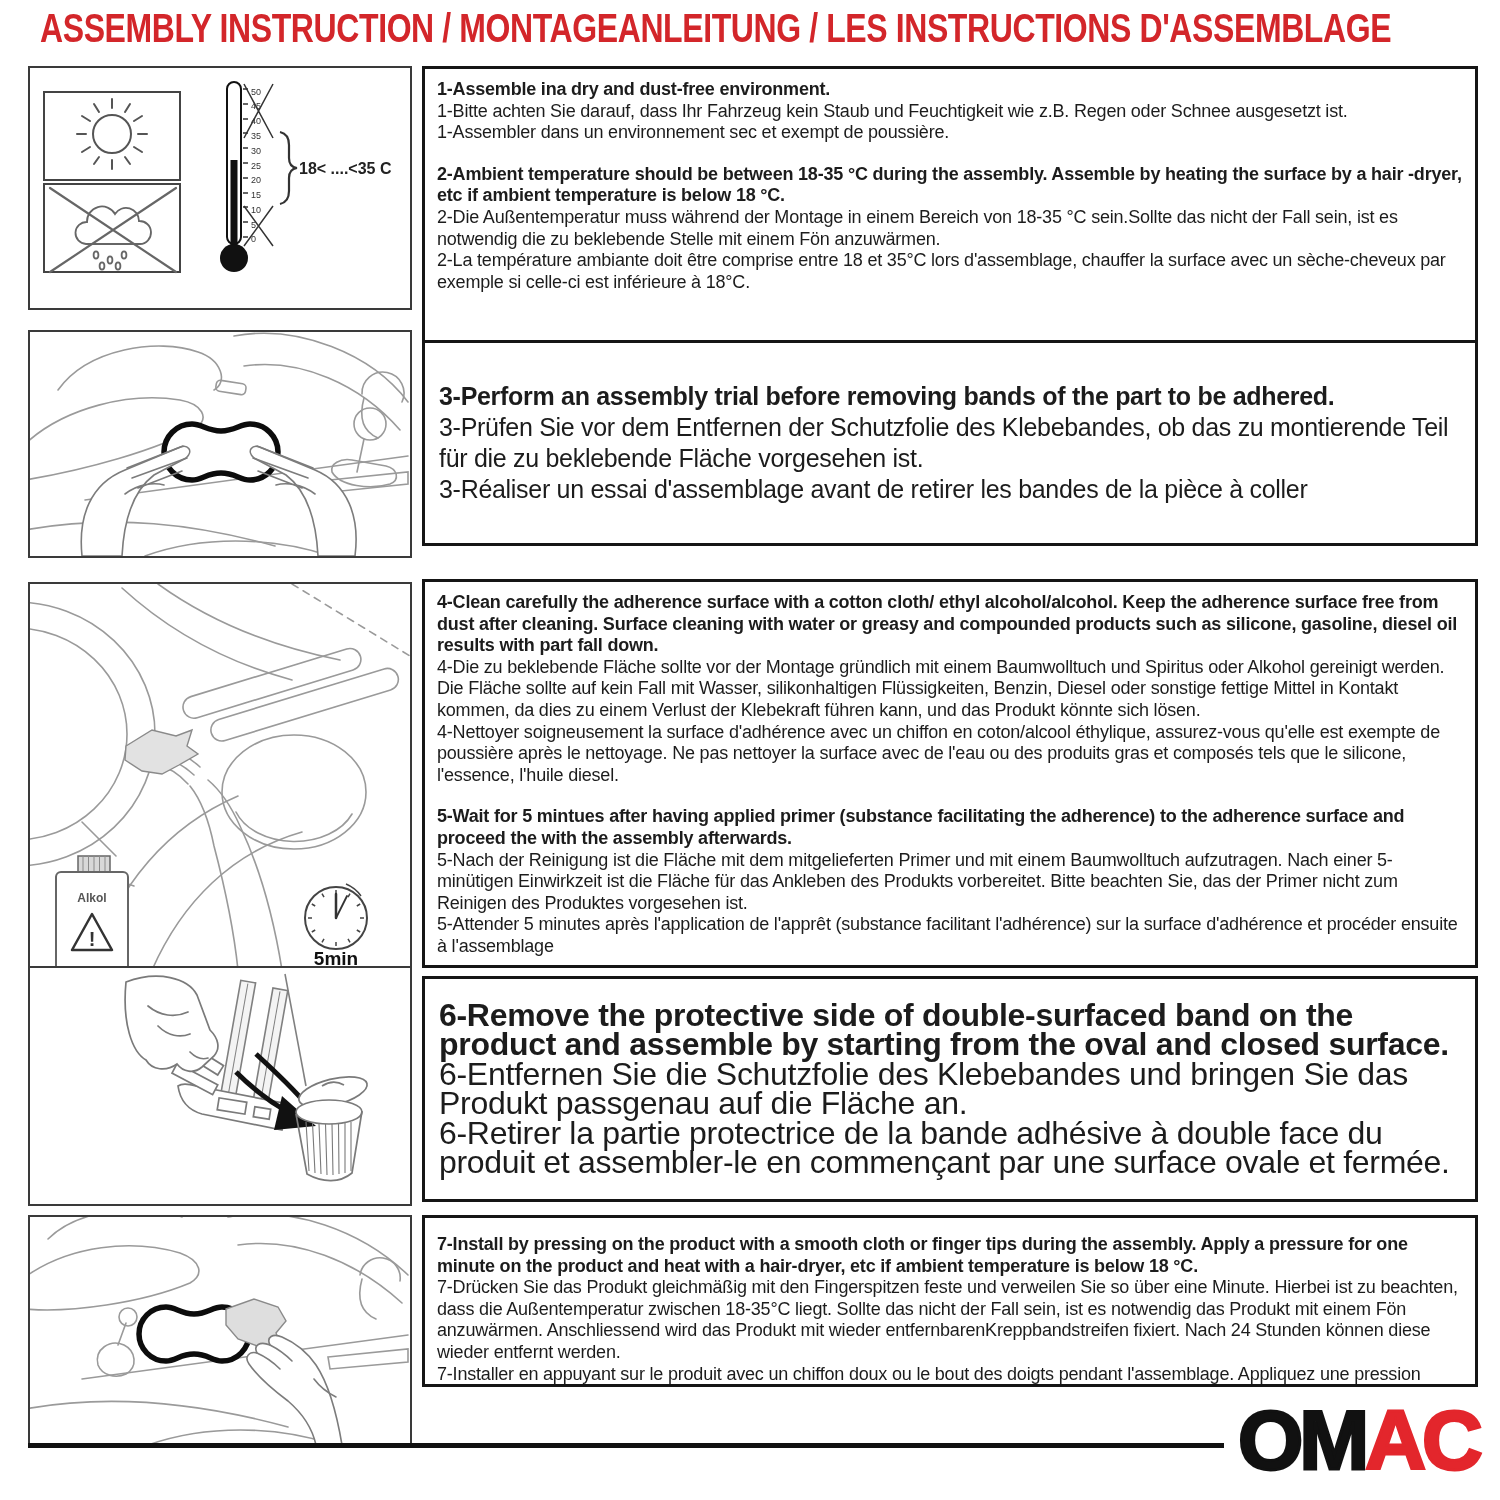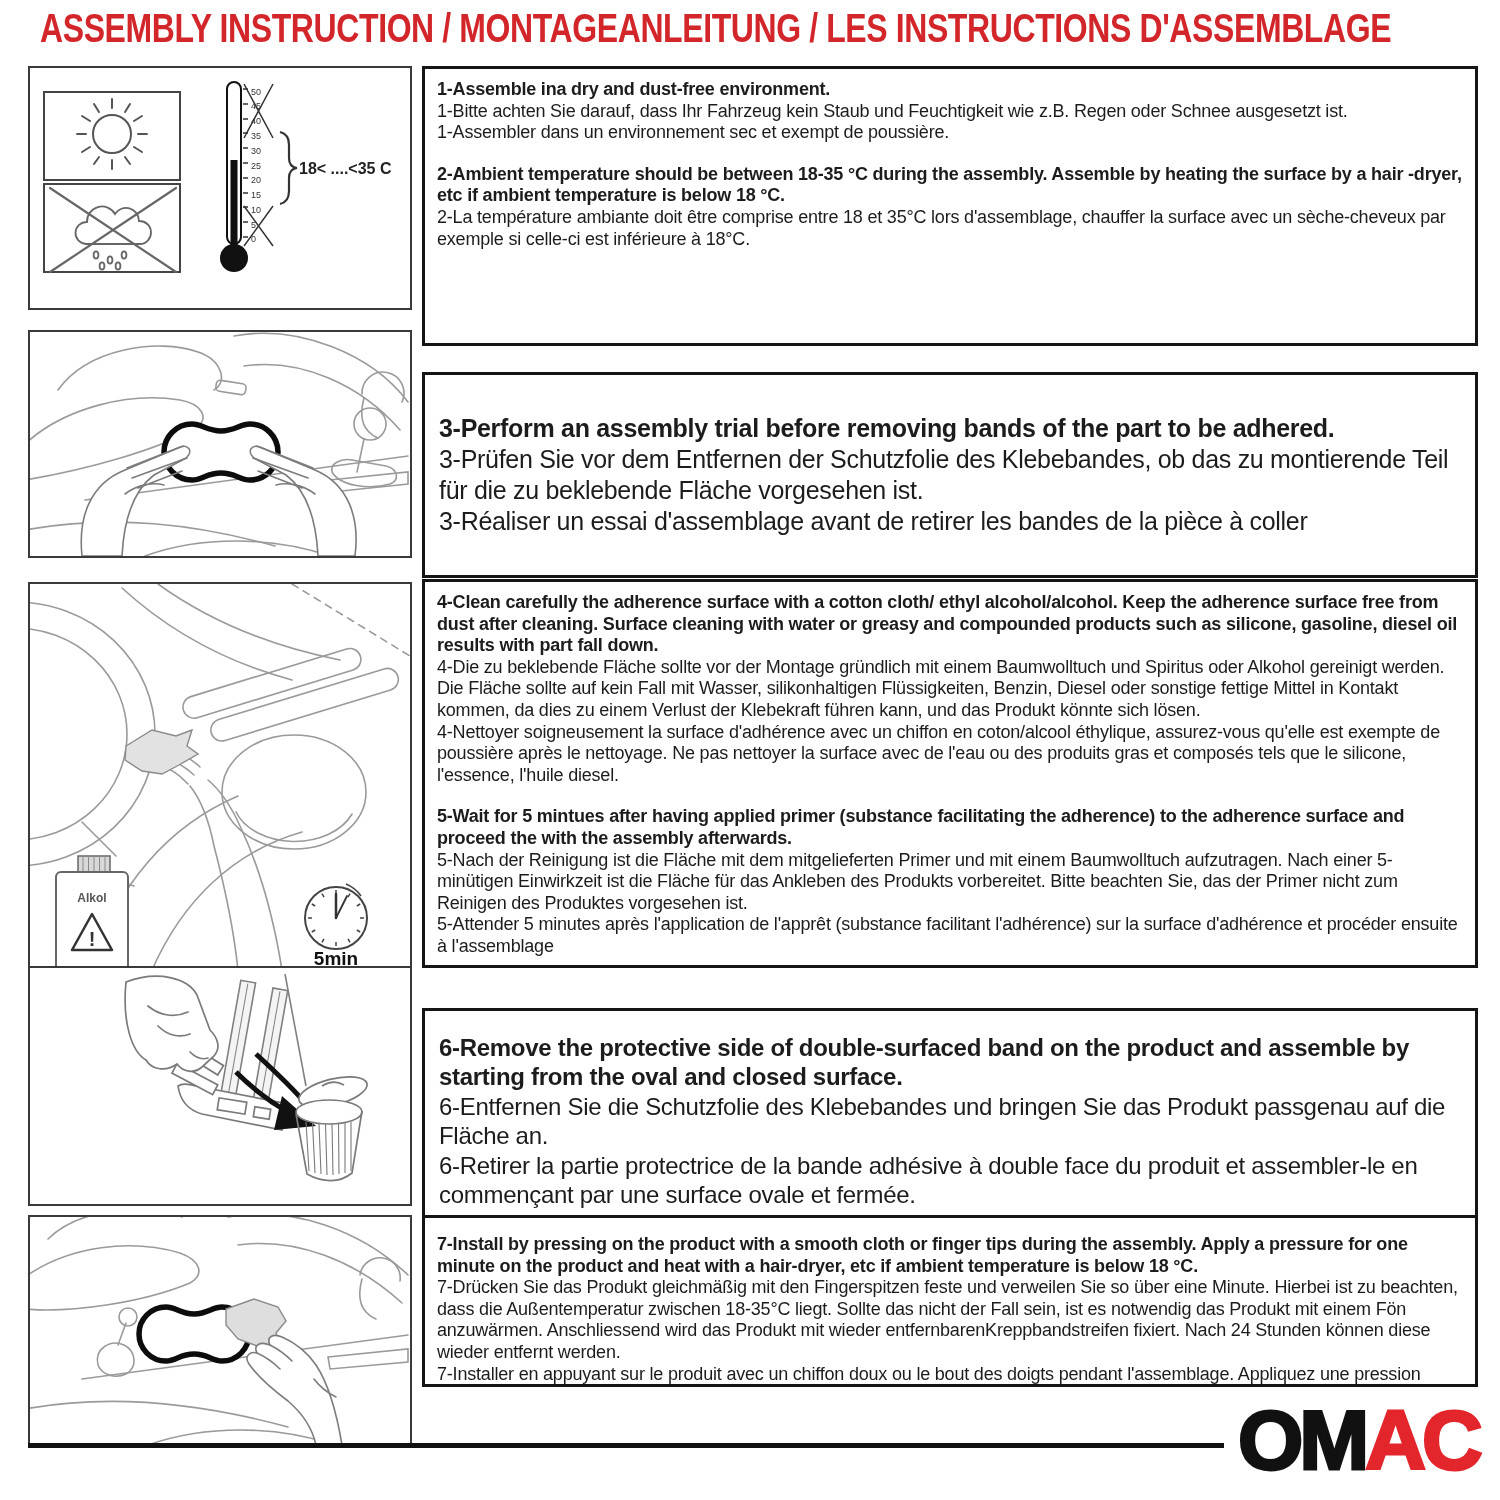--- a/index.html
+++ b/index.html
@@ -5,24 +5,24 @@
   html,body{margin:0;padding:0;background:#fff;}
   .page{position:relative;width:1500px;height:1500px;background:#fff;overflow:hidden;
         font-family:"Liberation Sans",sans-serif;color:#1c1c1c;}
   .title{position:absolute;left:40px;top:6px;margin:0;font-size:40px;font-weight:bold;
          color:#d3262a;letter-spacing:-0.5px;white-space:nowrap;
          transform:scaleX(0.80);transform-origin:0 50%;}
   .illus{position:absolute;left:28px;width:380px;border:2px solid #3a3a3a;background:#fff;
          box-sizing:content-box;overflow:hidden;}
   .textbox{position:absolute;left:422px;width:1056px;border:3px solid #151515;background:#fff;
            box-sizing:border-box;padding:10px 12px;overflow:hidden;}
-  .center{display:flex;flex-direction:column;justify-content:center;padding:0 14px;margin-top:32px;}
+  .center{display:flex;flex-direction:column;justify-content:center;padding:0 14px;}
   p{margin:0;}
   .txt-s{font-size:18px;line-height:21.6px;letter-spacing:-0.2px;}
-  .txt-m{font-size:24px;line-height:29.5px;letter-spacing:-0.3px;}
+  .txt-m{font-size:32px;line-height:29.5px;letter-spacing:-0.3px;}
   .txt-l{font-size:25px;line-height:31px;letter-spacing:-0.3px;}
   .b{font-weight:bold;}
   .gap{height:20px;}
   svg{display:block;}
   .logo-line{position:absolute;left:28px;top:1443px;width:1196px;height:5px;background:#111;z-index:5;}
   .logo{position:absolute;left:1226px;top:1398px;height:100px;z-index:6;background:#fff;
         display:flex;align-items:flex-start;padding:0 6px 0 12px;
         font-size:84px;font-weight:bold;letter-spacing:-4px;line-height:1;}
   .logo .om{color:#111;-webkit-text-stroke:3px #111;}
   .logo .ac{color:#e3262c;-webkit-text-stroke:3px #e3262c;}
@@ -81,20 +81,21 @@
       </g>
     </svg>
   </div>
 
   <div class="textbox" style="top:66px;height:280px;">
     <p class="txt-s b">1-Assemble ina dry and dust-free environment.</p>
     <p class="txt-s">1-Bitte achten Sie darauf, dass Ihr Fahrzeug kein Staub und Feuchtigkeit wie z.B. Regen oder Schnee ausgesetzt ist.</p>
     <p class="txt-s">1-Assembler dans un environnement sec et exempt de poussière.</p>
     <div class="gap"></div>
     <p class="txt-s b">2-Ambient temperature should be between 18-35 °C  during the assembly. Assemble by heating the surface by a hair -dryer, etc if ambient temperature is below 18 °C.</p>
+    <p class="txt-s">2-Die Außentemperatur muss während der Montage in einem Bereich von 18-35 °C  sein.Sollte das nicht der Fall sein, ist es notwendig die zu beklebende Stelle mit einem Fön anzuwärmen.</p>
     <p class="txt-s">2-La température ambiante doit être comprise entre 18 et 35°C lors d'assemblage, chauffer la surface avec un sèche-cheveux par exemple si celle-ci est inférieure à 18°C.</p>
   </div>
 
   <div class="illus" style="top:330px;height:224px;">
     <svg width="380" height="224" viewBox="0 0 380 224">
       <g stroke="#9a9a9a" stroke-width="1.6" fill="none" stroke-linecap="round">
         <path d="M-5,112 C35,75 100,60 150,68 C172,72 180,86 166,96 C128,118 55,138 -5,148"></path>
         <path d="M28,58 C58,16 128,6 168,20 C192,28 198,50 184,58"></path>
         <path d="M204,4 C268,-8 342,22 378,70"></path>
         <path d="M214,34 C270,26 330,52 370,98"></path>

